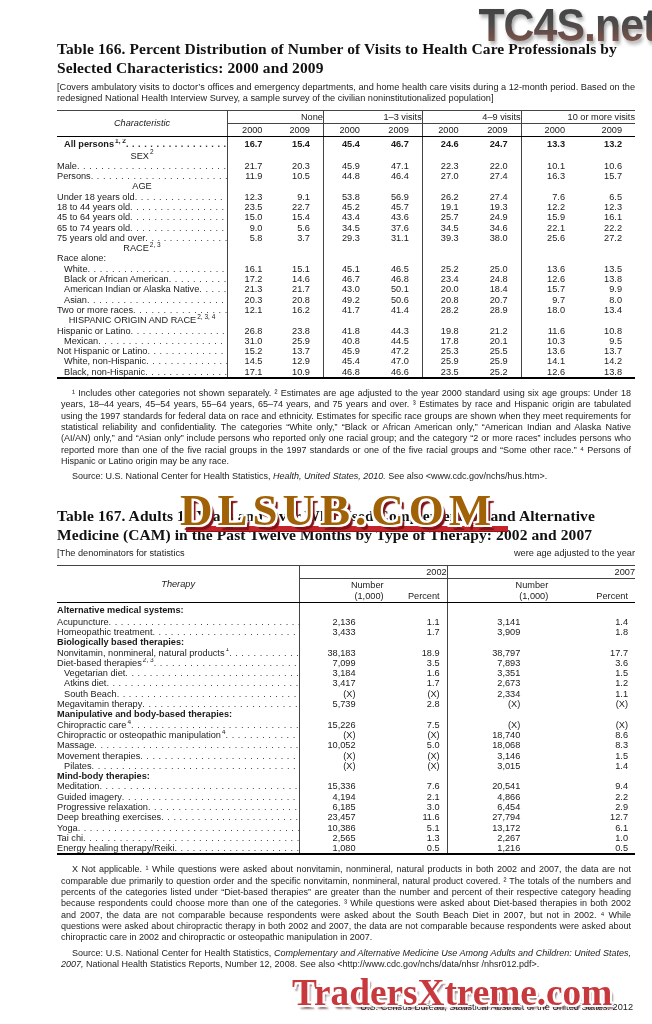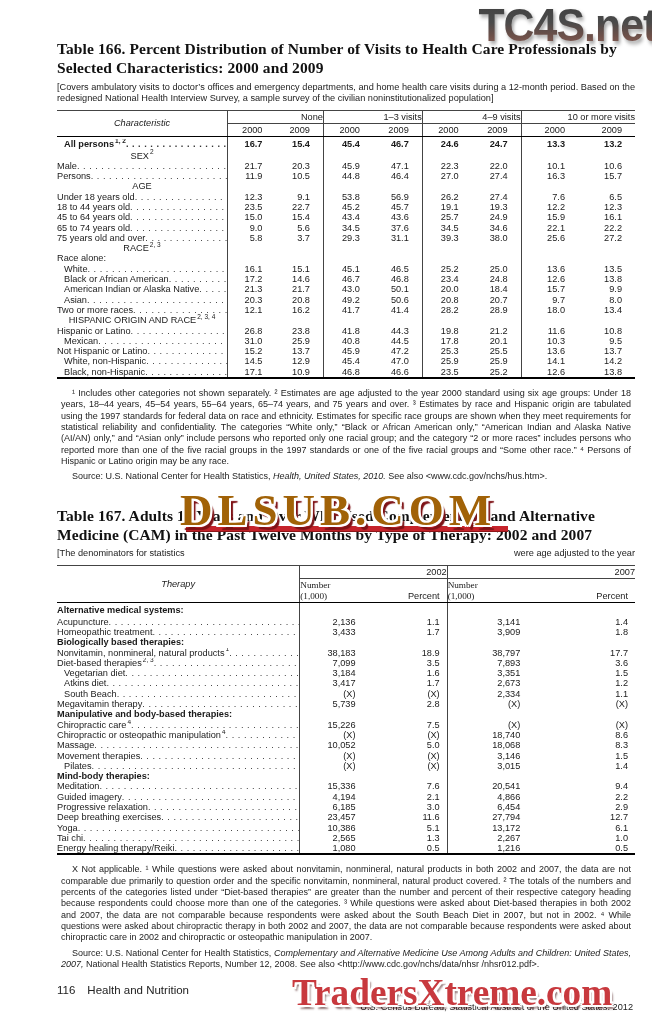--- a/index.html
+++ b/index.html
@@ -24,21 +24,21 @@
   table.stat td{padding:0;}
   th.char-th{vertical-align:middle; text-align:center; border-bottom:1.6px solid #000;font-style:italic;}
   th.grp{text-align:right; border-bottom:1px solid #444; padding:1px 0;}
   tr.yrrow th{border-bottom:1.6px solid #000; vertical-align:bottom;}
   .vline{border-left:1px solid #444;}
   td.val{text-align:right; white-space:nowrap;}
   #t166 td.val{padding-right:13px;}
   #t166 th.yr{text-align:right; padding-right:13px;}
   #t167 td.num{padding-right:28px;}
   #t167 td.pct{padding-right:7px;}
-  #t167 th.numh{text-align:left; white-space:pre-line; line-height:1.15; padding-bottom:1px;font-family:Liberation Serif, serif;}
+  #t167 th.numh{text-align:right; white-space:pre-line; line-height:1.15; padding-bottom:1px;}
   #t167 th.pcth{text-align:right; padding-right:7px;}
   tr.b td{font-weight:700;}
   tr.firstrow td{padding-top:2px; padding-bottom:1px;}
   .lead{display:flex; align-items:baseline; overflow:hidden;}
   .lead .lab{white-space:nowrap;}
   .lead .dots{flex:1 1 auto; overflow:hidden; white-space:nowrap; color:#333;}
   .lead .dots::after{content:" . . . . . . . . . . . . . . . . . . . . . . . . . . . . . . . . . . . . . . . . . . . . . . . . . . . . . . . . . . . . . . ."; letter-spacing:.5px;}
   .ind{padding-left:7px;}
   td.sec166{text-align:center; font-size:9.2px;}
   td.sec167{font-weight:700; padding-left:12px;}
@@ -778,18 +778,15 @@
           <td class="val pct">0.5</td>
         </tr>
       </tbody>
   </table>
   <div class="footnotes">
     <p>X Not applicable. ¹ While questions were asked about nonvitamin, nonmineral, natural products in both 2002 and 2007, the data are not comparable due primarily to question order and the specific nonvitamin, nonmineral, natural product covered. ² The totals of the numbers and percents of the categories listed under “Diet-based therapies” are greater than the number and percent of their respective category heading because respondents could choose more than one of the categories. ³ While questions were asked about Diet-based therapies in both 2002 and 2007, the data are not comparable because respondents were asked about the South Beach Diet in 2007, but not in 2002. ⁴ While questions were asked about chiropractic therapy in both 2002 and 2007, the data are not comparable because respondents were asked about chiropractic care in 2002 and chiropractic or osteopathic manipulation in 2007.</p>
     <p class="src"><span>Source: U.S. National Center for Health Statistics, </span><i>Complementary and Alternative Medicine Use Among Adults and Children: United States, 2007,</i><span> National Health Statistics Reports, Number 12, 2008. See also &lt;http://www.cdc.gov/nchs/data/nhsr /nhsr012.pdf&gt;.</span></p>
   </div>
 
   <div class="footer">
-    <div class="footer-left">
-      <span class="pg">116</span><span>Health and Nutrition</span>
-    </div>
     <div class="footer-right">U.S. Census Bureau, Statistical Abstract of the United States: 2012</div>
   </div>
 </div>
 
 </body></html>

